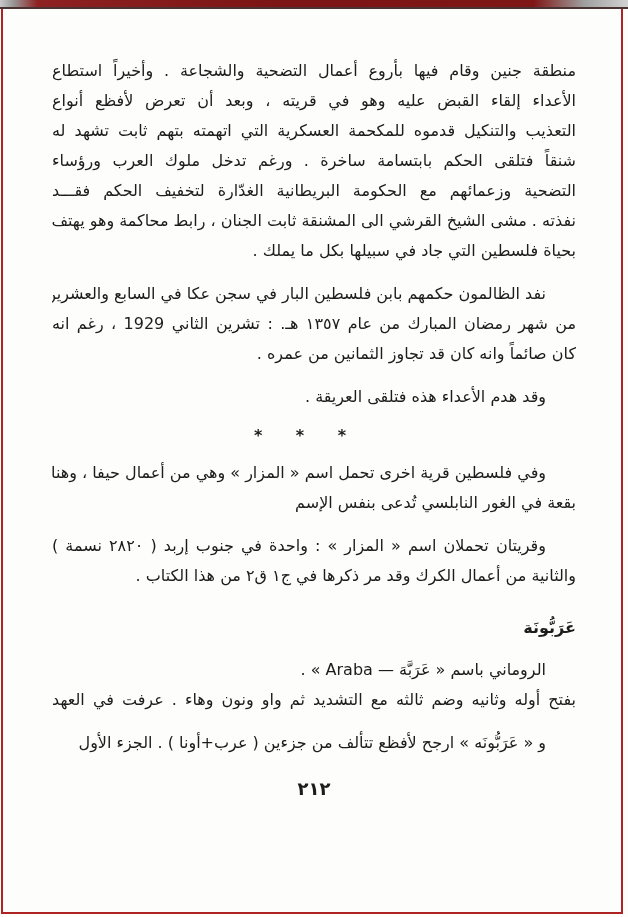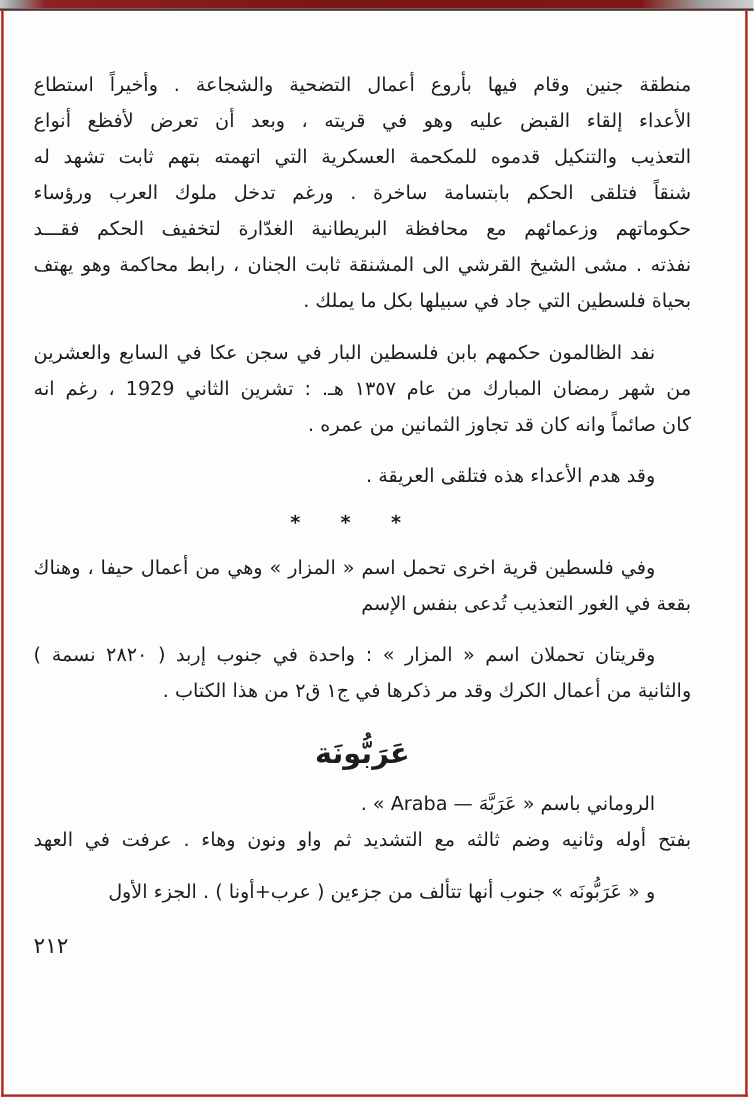--- a/index.html
+++ b/index.html
@@ -25,21 +25,21 @@
   }
   
   .frame {
     position: absolute; top: 9px; left: 1px; right: 5px; bottom: 3px;
     border: 2px solid var(--frame-red, #b02323);
     border-top: none;
     pointer-events: none;
   }
   .content {
     position: absolute; top: 0; left: 0; right: 0;
-    padding: 56px 52px 0 28px;
+    padding: 56px 52px 0 52px;
     direction: rtl;
     color: var(--ink, #1c1c1c);
     font-size: 16px;
   }
   .para { margin: 0 0 13px 0; }
   .line {
     height: 30px; line-height: 30px;
     white-space: nowrap; overflow: hidden;
     text-align: justify;
     text-align-last: justify;
@@ -50,79 +50,79 @@
     text-align: center;
     font-weight: bold;
     font-size: 16px;
     letter-spacing: 14px;
     padding-right: 14px; 
     margin: 14px 0 13px 0;
     direction: ltr;
   }
   .heading {
     margin: 22px 0 12px 0;
-    text-align: center;
-    font-size: 24px;
+    text-align: right;
+    font-size: 16px;
     font-weight: bold;
     line-height: 30px;
   }
   .page-number {
     margin-top: 18px;
-    text-align: left;
+    text-align: center;
     font-size: 18px;
-    font-weight: normal;
+    font-weight: bold;
     line-height: 26px;
   }
 </style>
 </head>
 <body>
 
 <div class="canvas">
   <div class="top-bar"></div>
   <div class="frame"></div>
 
   <main class="content">
     <div class="para">
         <div class="line">منطقة جنين وقام فيها بأروع أعمال التضحية والشجاعة . وأخيراً استطاع</div>
         <div class="line">الأعداء إلقاء القبض عليه وهو في قريته ، وبعد أن تعرض لأفظع أنواع</div>
         <div class="line">التعذيب والتنكيل قدموه للمكحمة العسكرية التي اتهمته بتهم ثابت تشهد له</div>
         <div class="line">شنقاً فتلقى الحكم بابتسامة ساخرة . ورغم تدخل ملوك العرب ورؤساء</div>
-        <div class="line">حكوماتهم وزعمائهم مع محافظة البريطانية الغدّارة لتخفيف الحكم فقـــد</div>
+        <div class="line">التضحية وزعمائهم مع الحكومة البريطانية الغدّارة لتخفيف الحكم فقـــد</div>
         <div class="line">نفذته . مشى الشيخ القرشي الى المشنقة ثابت الجنان ، رابط محاكمة وهو يهتف</div>
         <div class="line line-last">بحياة فلسطين التي جاد في سبيلها بكل ما يملك .</div>
       </div>
 
     <div class="para indented">
         <div class="line">نفد الظالمون حكمهم بابن فلسطين البار في سجن عكا في السابع والعشرين</div>
         <div class="line">من شهر رمضان المبارك من عام ١٣٥٧ هـ. : تشرين الثاني 1929 ، رغم انه</div>
         <div class="line line-last">كان صائماً وانه كان قد تجاوز الثمانين من عمره .</div>
       </div>
 
     <div class="para indented">
         <div class="line line-last">وقد هدم الأعداء هذه فتلقى العريقة .</div>
       </div>
 
     <div class="separator">* * *</div>
 
     <div class="para indented">
         <div class="line">وفي فلسطين قرية اخرى تحمل اسم « المزار » وهي من أعمال حيفا ، وهناك</div>
-        <div class="line line-last">بقعة في الغور التعذيب تُدعى بنفس الإسم</div>
+        <div class="line line-last">بقعة في الغور النابلسي تُدعى بنفس الإسم</div>
       </div>
 
     <div class="para indented">
         <div class="line">وقريتان تحملان اسم « المزار » : واحدة في جنوب إربد ( ٢٨٢٠ نسمة )</div>
         <div class="line line-last">والثانية من أعمال الكرك وقد مر ذكرها في ج١ ق٢ من هذا الكتاب .</div>
       </div>
 
     <h2 class="heading">عَرَبُّونَة</h2>
 
     <div class="para indented">
         <div class="line line-last">الروماني باسم « عَرَبَّهَ — Araba » .</div>
         <div class="line">بفتح أوله وثانيه وضم ثالثه مع التشديد ثم واو ونون وهاء . عرفت في العهد</div>
       </div>
 
     <div class="para indented">
-        <div class="line line-last">و « عَرَبُّونَه » جنوب أنها تتألف من جزءين ( عرب+أونا ) . الجزء الأول</div>
+        <div class="line line-last">و « عَرَبُّونَه » ارجح لأفظع تتألف من جزءين ( عرب+أونا ) . الجزء الأول</div>
       </div>
 
     <div class="page-number">٢١٢</div>
   </main>
 </div>
 
 </body></html>

